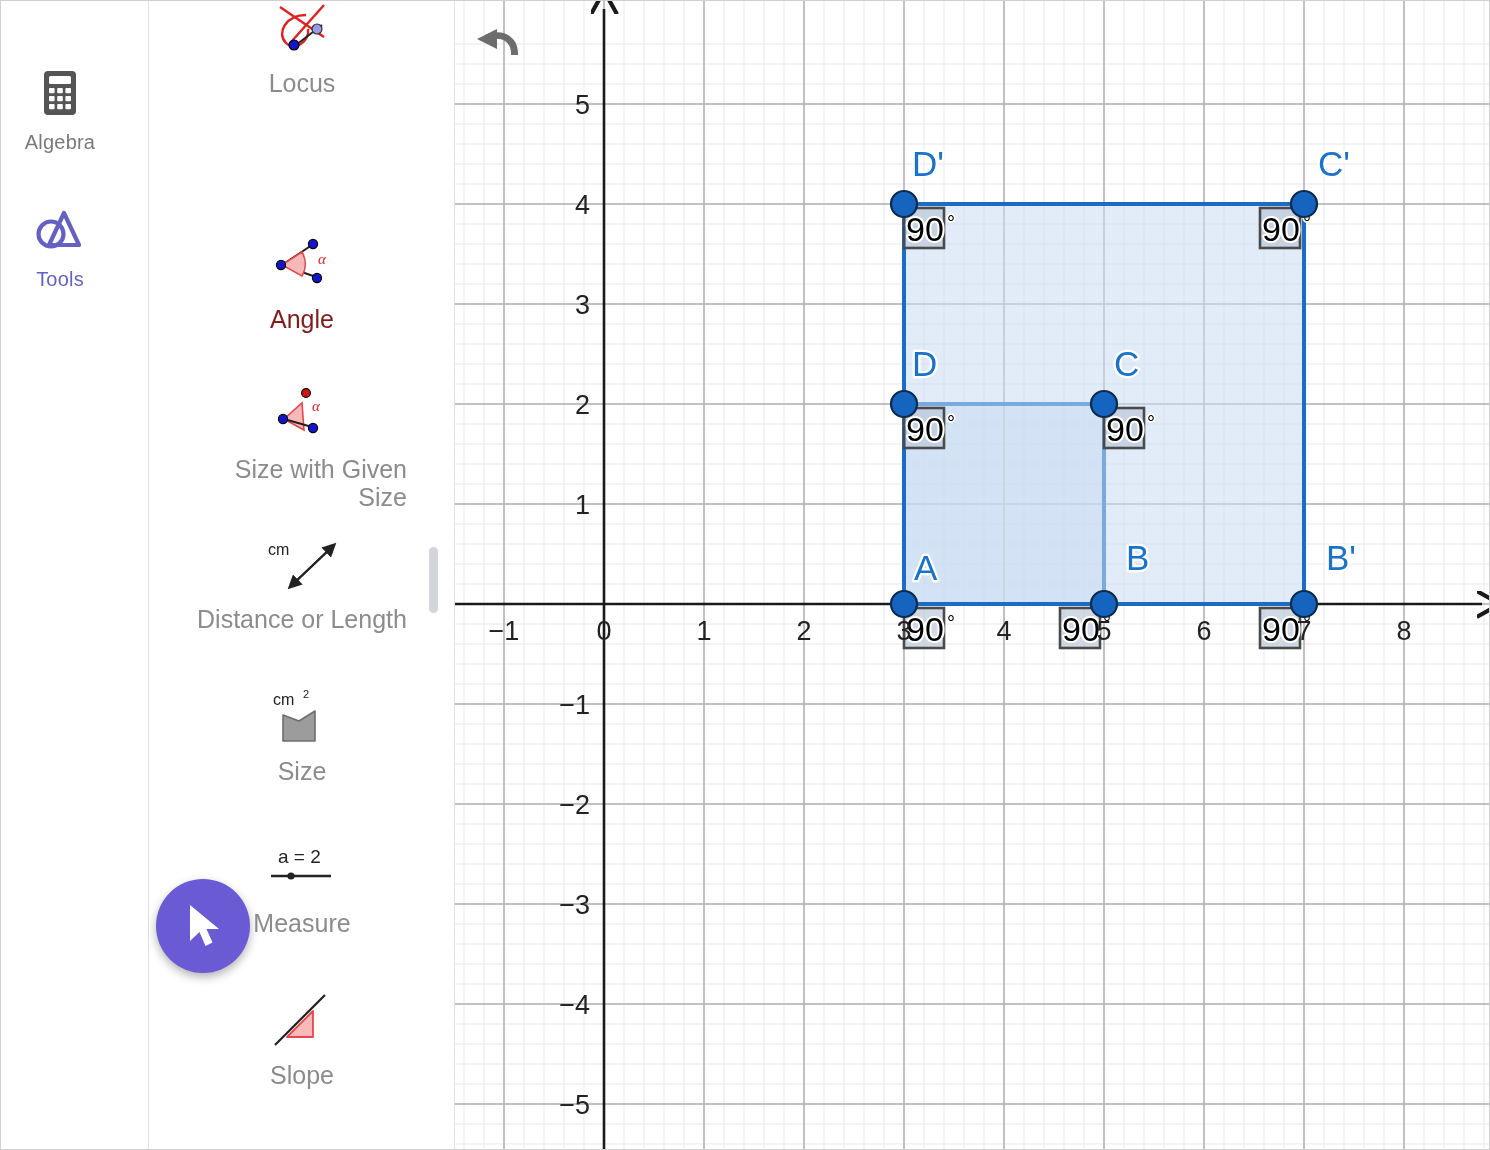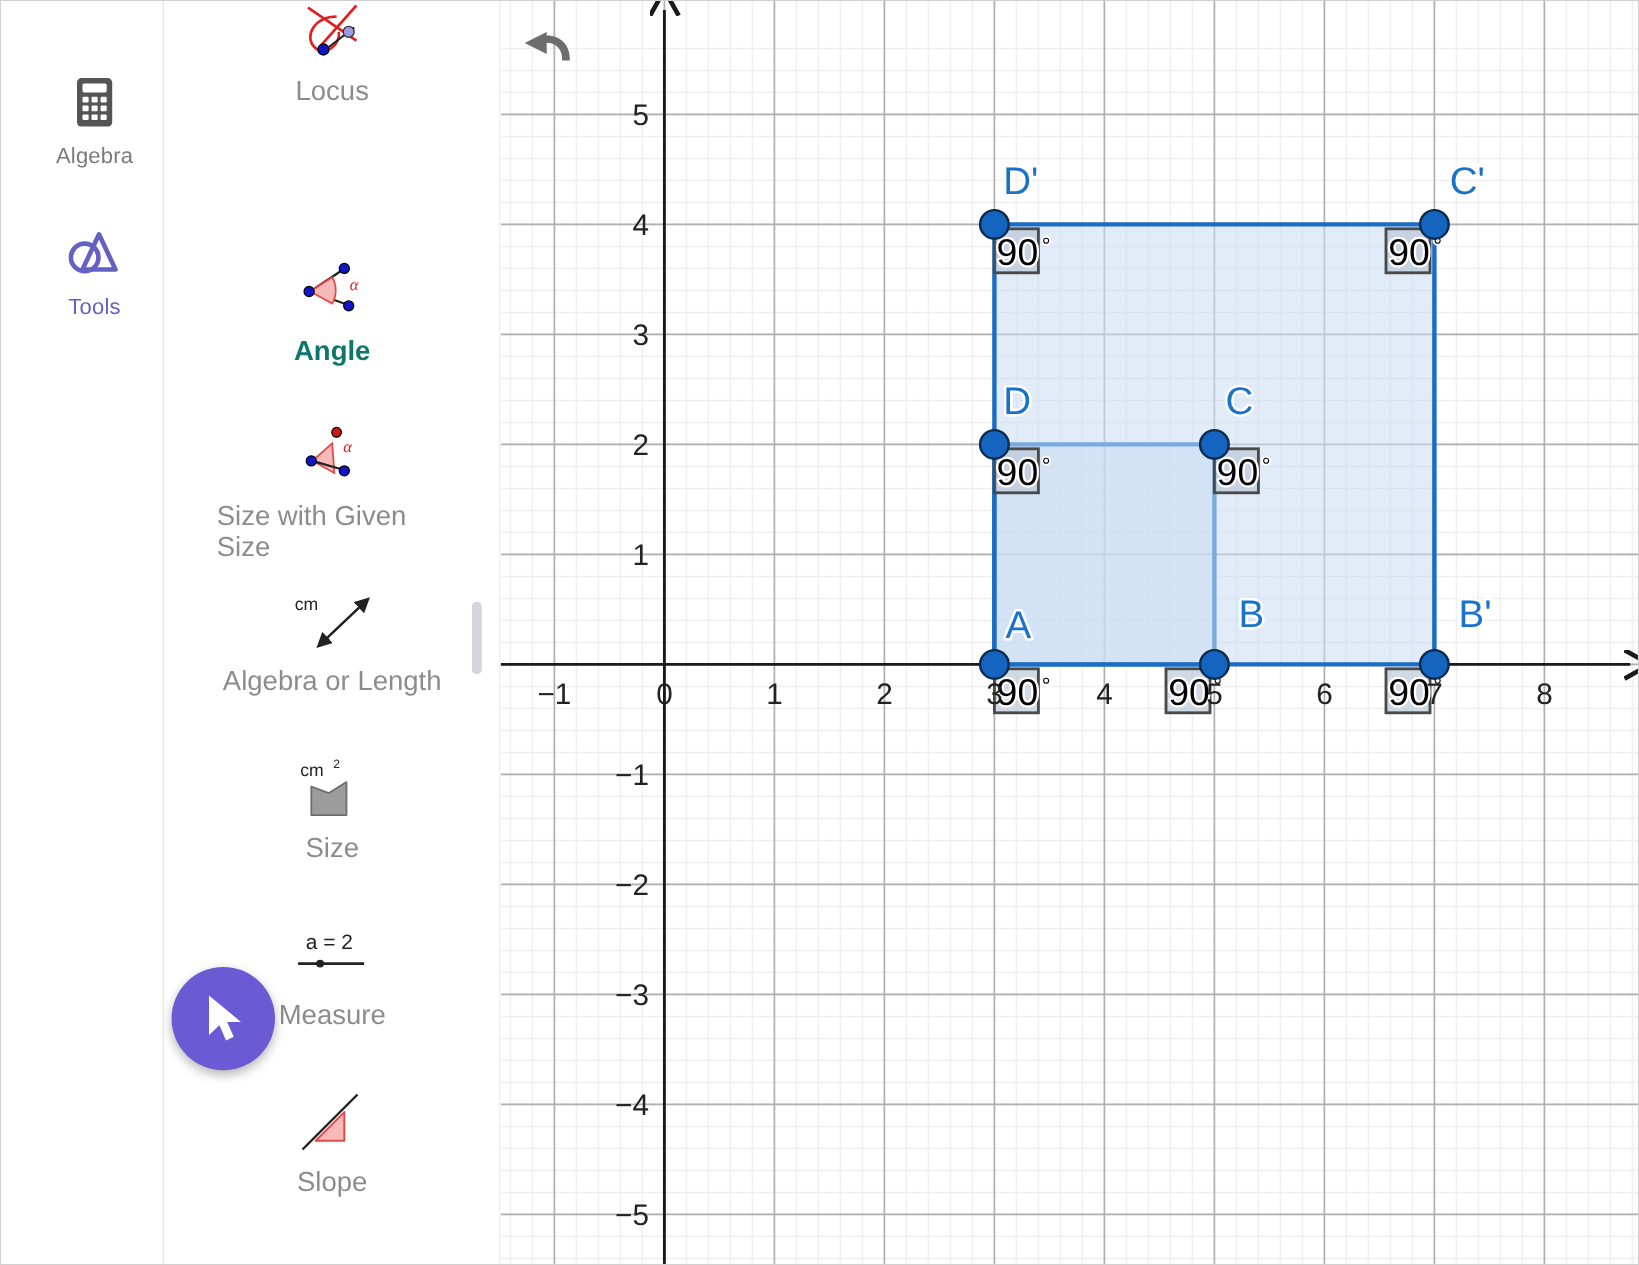--- a/index.html
+++ b/index.html
@@ -22,21 +22,21 @@
   .rail{
     width:148px;min-width:148px;
     background:#fff;
     border-right:1px solid #e2e2e2;
     position:relative;
     box-sizing:border-box;
   }
   .rail-item{
     position:absolute;left:0;width:118px;
     display:flex;flex-direction:column;align-items:center;
-    cursor:pointer;user-select:none;padding-left:26px;
+    cursor:pointer;user-select:none;
   }
   .rail-item .rail-label{
     font-size:20px;color:#7a7a7a;margin-top:14px;letter-spacing:.2px;
   }
   .rail-item.active .rail-label{color:#6461c2;}
   .rail-icon{height:48px;display:flex;align-items:center;justify-content:center;}
 
   
   .tools{
     width:306px;min-width:306px;
@@ -46,24 +46,24 @@
     box-sizing:border-box;
     overflow:hidden;
   }
   .tool{
     position:absolute;left:0;width:306px;
     display:flex;flex-direction:column;align-items:center;
     cursor:pointer;user-select:none;
   }
   .tool-icon{height:72px;display:flex;align-items:center;justify-content:center;}
   .tool-label{
-    font-size:25px;color:#8c8c8c;text-align:left;line-height:1.12;
+    font-size:25px;color:#8c8c8c;text-align:right;line-height:1.12;
     max-width:210px;margin-top:4px;
   }
-  .tool.selected .tool-label{color:#0f766e;font-weight:bold;}
+  .tool.selected .tool-label{color:#7f1d1d;font-weight:normal;}
   .section-head{
     position:absolute;left:0;width:306px;text-align:center;
     font-size:30px;color:#3b3b3b;font-weight:bold;user-select:none;
   }
   .scrollbar-thumb{
     position:absolute;left:428px;top:546px;width:9px;height:66px;
     background:#d3d4dc;border-radius:5px;cursor:pointer;z-index:40;
   }
 
   
@@ -179,21 +179,21 @@
               <path d="M0,0 L7,3.5 L0,7 z" fill="#222"></path>
             </marker>
             <marker id="arrD" markerWidth="7" markerHeight="7" refX="4" refY="3.5" orient="auto">
               <path d="M0,0 L7,3.5 L0,7 z" fill="#222"></path>
             </marker>
           </defs>
           <line x1="36" y1="52" x2="76" y2="14" stroke="#222" stroke-width="2" marker-end="url(#arrU)"></line>
           <line x1="76" y1="14" x2="36" y2="52" stroke="#222" stroke-width="2" marker-end="url(#arrD)"></line>
         </svg>
       </div>
-      <div class="tool-label">Algebra or Length</div>
+      <div class="tool-label">Distance or Length</div>
     </div>
 
     <div class="tool" style="top:680px;">
       <div class="tool-icon">
         <svg width="86" height="64" viewBox="0 0 86 64">
           <text x="14" y="20" font-family="Liberation Sans, sans-serif" font-size="16" fill="#222">cm</text>
           <text x="44" y="13" font-family="Liberation Sans, sans-serif" font-size="11" fill="#222">2</text>
           <path d="M24 30 L24 56 L56 56 L56 26 L40 36 Z" fill="#9c9c9c" stroke="#6d6d6d" stroke-width="1.6" stroke-linejoin="round"></path>
         </svg>
       </div>

